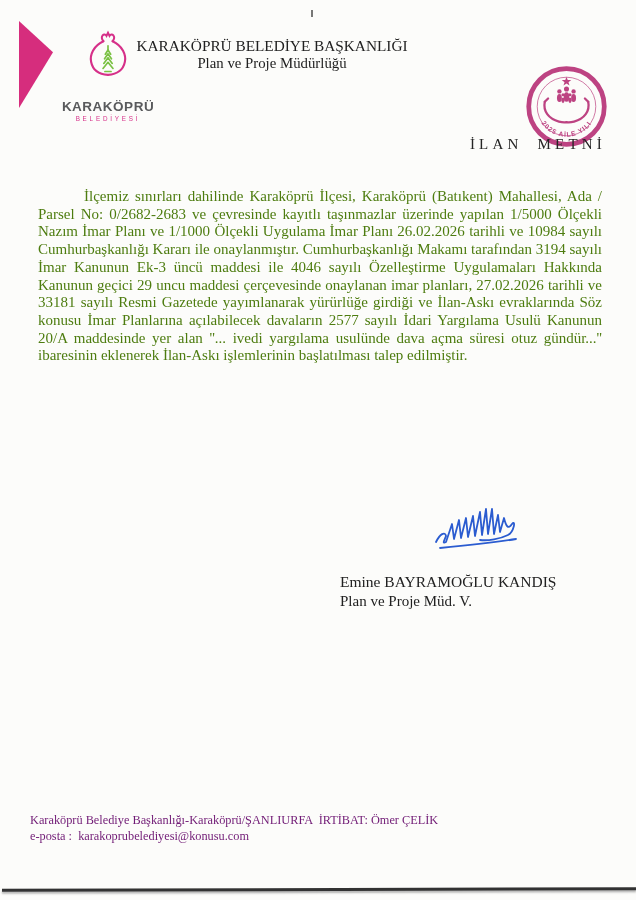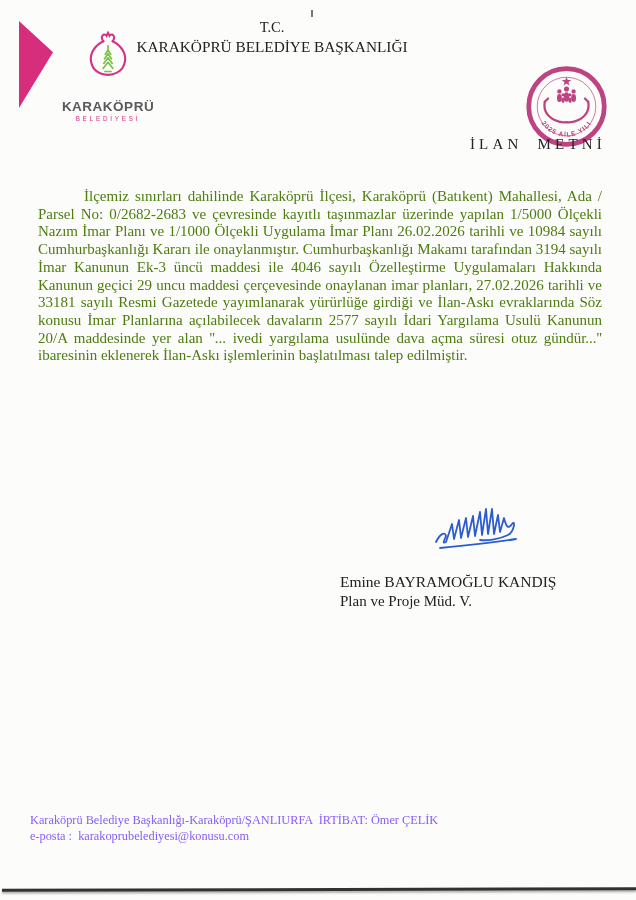--- a/index.html
+++ b/index.html
@@ -32,21 +32,21 @@
     margin-top:17px;white-space:nowrap;
   }
   .logo-subtitle{
     font-family:"Liberation Sans", sans-serif;
     font-size:6.3px;letter-spacing:2.8px;color:#d63089;margin-top:1px;white-space:nowrap;
   }
 
   
   .header-block{left:92px;top:19px;width:360px;text-align:center;line-height:1.18;}
   .header-tc{font-size:14.5px;}
-  .header-org{font-size:15.3px;margin-top:2px;}
+  .header-org{font-size:15.3px;margin-top:18px;}
   .header-dept{font-size:14.8px;}
 
   
   .stamp{left:524px;top:64px;width:85px;height:85px;}
 
   
   .doc-title{
     left:0;top:136px;width:606px;text-align:right;
     font-size:15px;letter-spacing:4.2px;word-spacing:7px;color:#252525;
   }
@@ -59,21 +59,21 @@
   }
   .body-block p + p{margin-top:14px;}
 
   
   .signature-svg{left:432px;top:506px;width:88px;height:48px;}
   .signatory{left:340px;top:572px;width:280px;text-align:left;line-height:1.3;}
   .signatory-name{font-size:15.5px;}
   .signatory-role{font-size:15px;}
 
   
-  .footer-block{left:30px;top:813px;font-size:12.3px;line-height:15.6px;color:#8b5cf6;}
+  .footer-block{left:30px;top:813px;font-size:12.3px;line-height:15.6px;color:#701a75;}
   .footer-block div{white-space:pre-wrap;}
 
   
   .bottom-line{
     left:2px;top:888px;width:634px;height:3px;background:#323232;
     transform:rotate(-0.12deg);
     box-shadow:0 2px 2px rgba(90,90,90,.45);
   }
 </style>
 </head>
@@ -97,22 +97,22 @@
       <path d="M24.5,42 L30,34.5 L35.5,42"></path>
       <path d="M23.5,48.5 L30,40.5 L36.5,48.5"></path>
       <path d="M26,52.5 L34,52.5"></path>
     </g>
   </svg>
   <div class="logo-title">KARAKÖPRÜ</div>
   <div class="logo-subtitle">BELEDİYESİ</div>
 </div>
 
 <div class="abs header-block">
-  <div class="header-tc">T.C.</div>
   <div class="header-org">KARAKÖPRÜ BELEDİYE BAŞKANLIĞI</div>
+  <div class="header-dept">Plan ve Proje Müdürlüğü</div>
 </div>
 
 <div class="abs stamp">
   <svg width="85" height="85" viewBox="0 0 90 90">
     <circle cx="45" cy="45" r="40" fill="none" stroke="#bd4382" stroke-width="5"></circle>
     <circle cx="45" cy="45" r="31" fill="none" stroke="#bd4382" stroke-width="1" opacity="0.75"></circle>
 
     <polygon points="45,13.5 46.3,17 50,17 47.1,19.2 48.2,22.7 45,20.6 41.8,22.7 42.9,19.2 40,17 43.7,17" fill="#bd4382"></polygon>
 
     <g fill="#bd4382">

